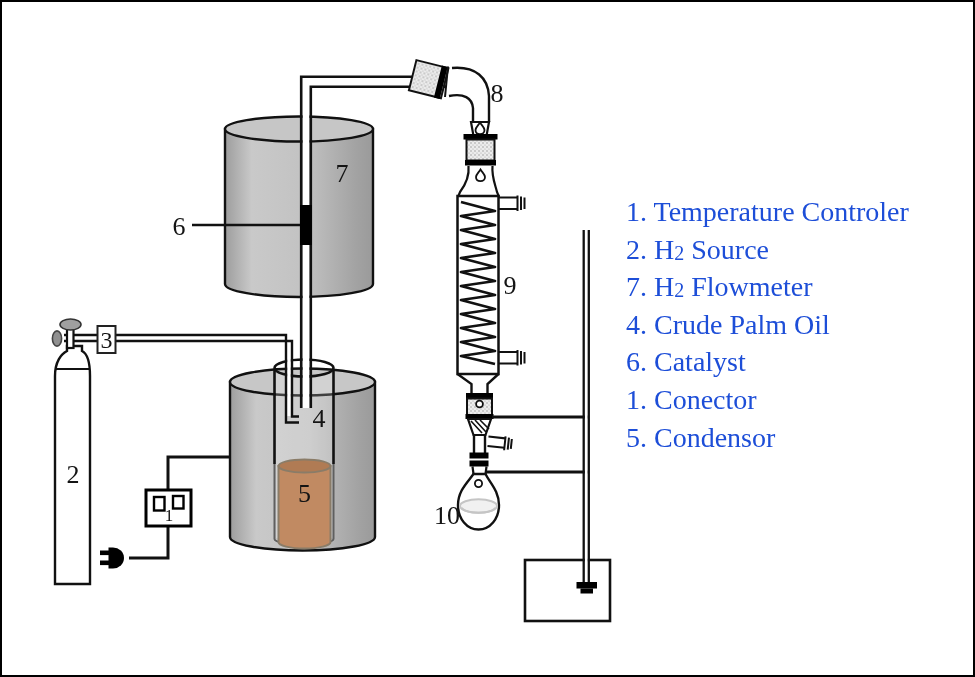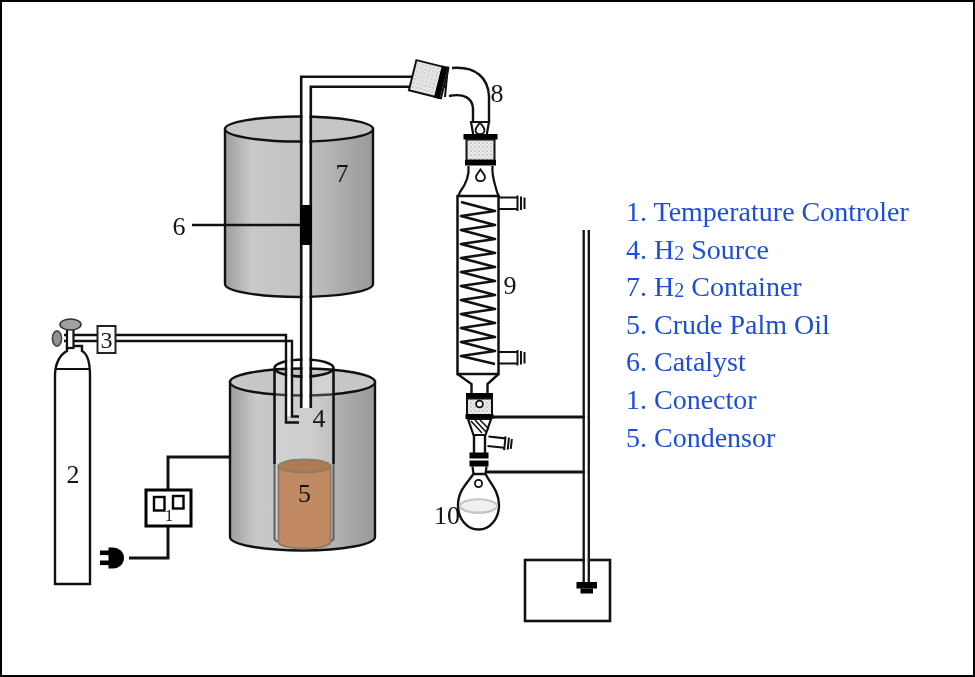--- a/index.html
+++ b/index.html
@@ -183,21 +183,21 @@
   <text class="dlabel" x="302.5" y="500" text-anchor="middle" fill="#221407">5</text>
   <text class="dlabel" x="177" y="233" text-anchor="middle">6</text>
   <text class="dlabel" x="340" y="180" text-anchor="middle">7</text>
   <text class="dlabel" x="495" y="100" text-anchor="middle">8</text>
   <text class="dlabel" x="508" y="292" text-anchor="middle">9</text>
   <text class="dlabel" x="445" y="522" text-anchor="middle">10</text>
 </svg>
 
   <div class="legend">
     <div class="legend-item"><span>1. Temperature Controler</span><span class="lg-sub"></span><span></span></div>
-    <div class="legend-item"><span>4. H</span><span class="lg-sub">2</span><span> Source</span></div>
-    <div class="legend-item"><span>7. H</span><span class="lg-sub">2</span><span> Container</span></div>
-    <div class="legend-item"><span>5. Crude Palm Oil</span><span class="lg-sub"></span><span></span></div>
+    <div class="legend-item"><span>2. H</span><span class="lg-sub">2</span><span> Source</span></div>
+    <div class="legend-item"><span>7. H</span><span class="lg-sub">2</span><span> Flowmeter</span></div>
+    <div class="legend-item"><span>4. Crude Palm Oil</span><span class="lg-sub"></span><span></span></div>
     <div class="legend-item"><span>6. Catalyst</span><span class="lg-sub"></span><span></span></div>
     <div class="legend-item"><span>1. Conector</span><span class="lg-sub"></span><span></span></div>
     <div class="legend-item"><span>5. Condensor</span><span class="lg-sub"></span><span></span></div>
   </div>
 
 </div>
 
 </body></html>

